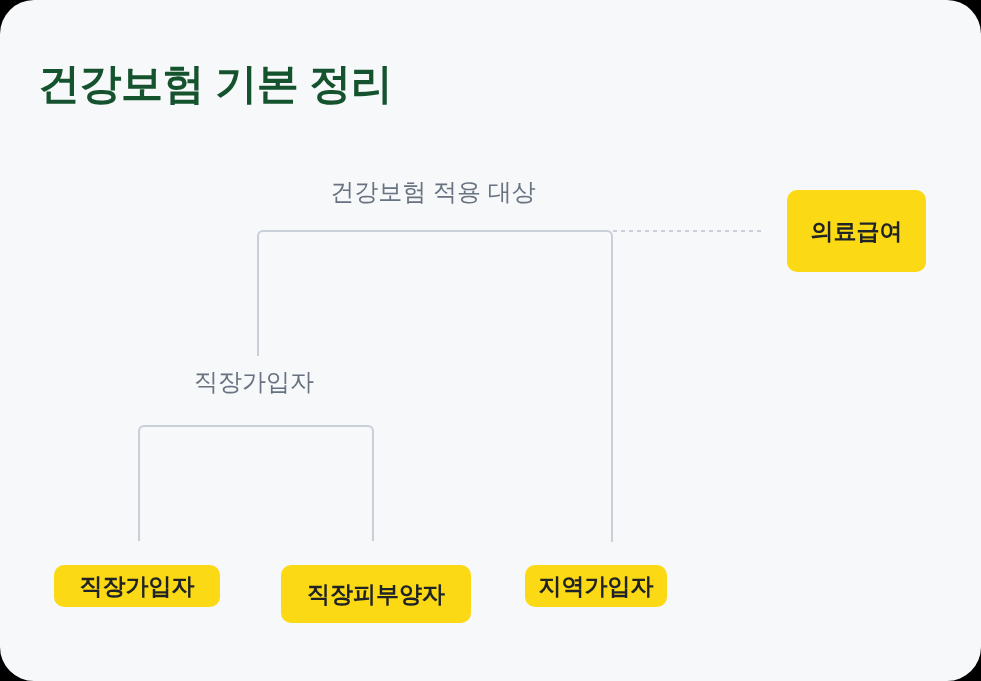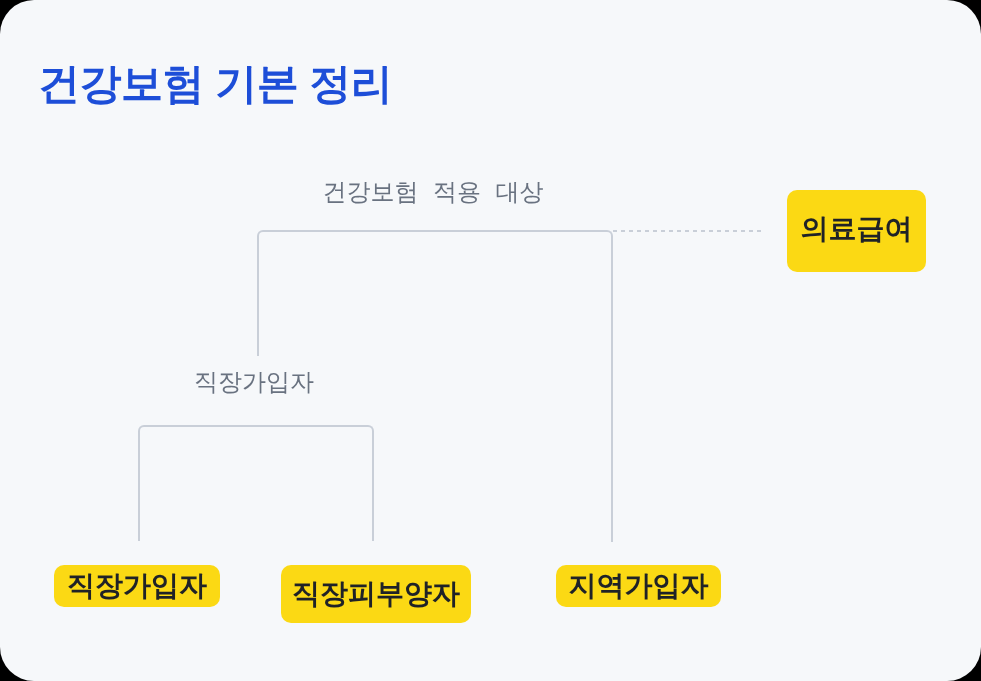--- a/index.html
+++ b/index.html
@@ -23,32 +23,31 @@
     border-radius: 34px;
     overflow: hidden;
     box-sizing: border-box;
   }
   #page-title {
     position: absolute;
     left: 38px;
     top: 56px;
     font-size: 42px;
     font-weight: 700;
-    color: #1d4ed8;
+    color: #14532d;
     letter-spacing: -0.5px;
     white-space: nowrap;
   }
   
   #diagram {
     position: absolute;
     left: 0;
     top: 0;
     width: 981px;
     height: 681px;
-    font-family: Liberation Mono, monospace;
   }
   .node-label {
     position: absolute;
     font-size: 24px;
     font-weight: 400;
     color: #697280;
     white-space: nowrap;
     text-align: center;
   }
   #label-root {
@@ -100,21 +99,21 @@
     background-image: linear-gradient(to right, #c9cfd8 0 4px, transparent 4px 8px);
     background-size: 8px 2px;
     background-repeat: repeat-x;
   }
   
   .badge {
     position: absolute;
     background: #fbd914;
     color: #1f2227;
     border-radius: 10px;
-    font-size: 28px;
+    font-size: 23px;
     font-weight: 700;
     display: flex;
     align-items: center;
     justify-content: center;
     box-sizing: border-box;
     white-space: nowrap;
   }
   .badge.multiline {
     flex-direction: column;
     line-height: 1.32;
@@ -131,23 +130,23 @@
     width: 166px;
     height: 42px;
   }
   #badge-employee-dependent {
     left: 281px;
     top: 565px;
     width: 190px;
     height: 58px;
   }
   #badge-regional-subscriber {
-    left: 556px;
+    left: 525px;
     top: 565px;
-    width: 165px;
+    width: 142px;
     height: 42px;
   }
 </style>
 </head>
 <body>
 
 <div id="card">
 
   <div id="page-title">건강보험 기본 정리</div>
 

